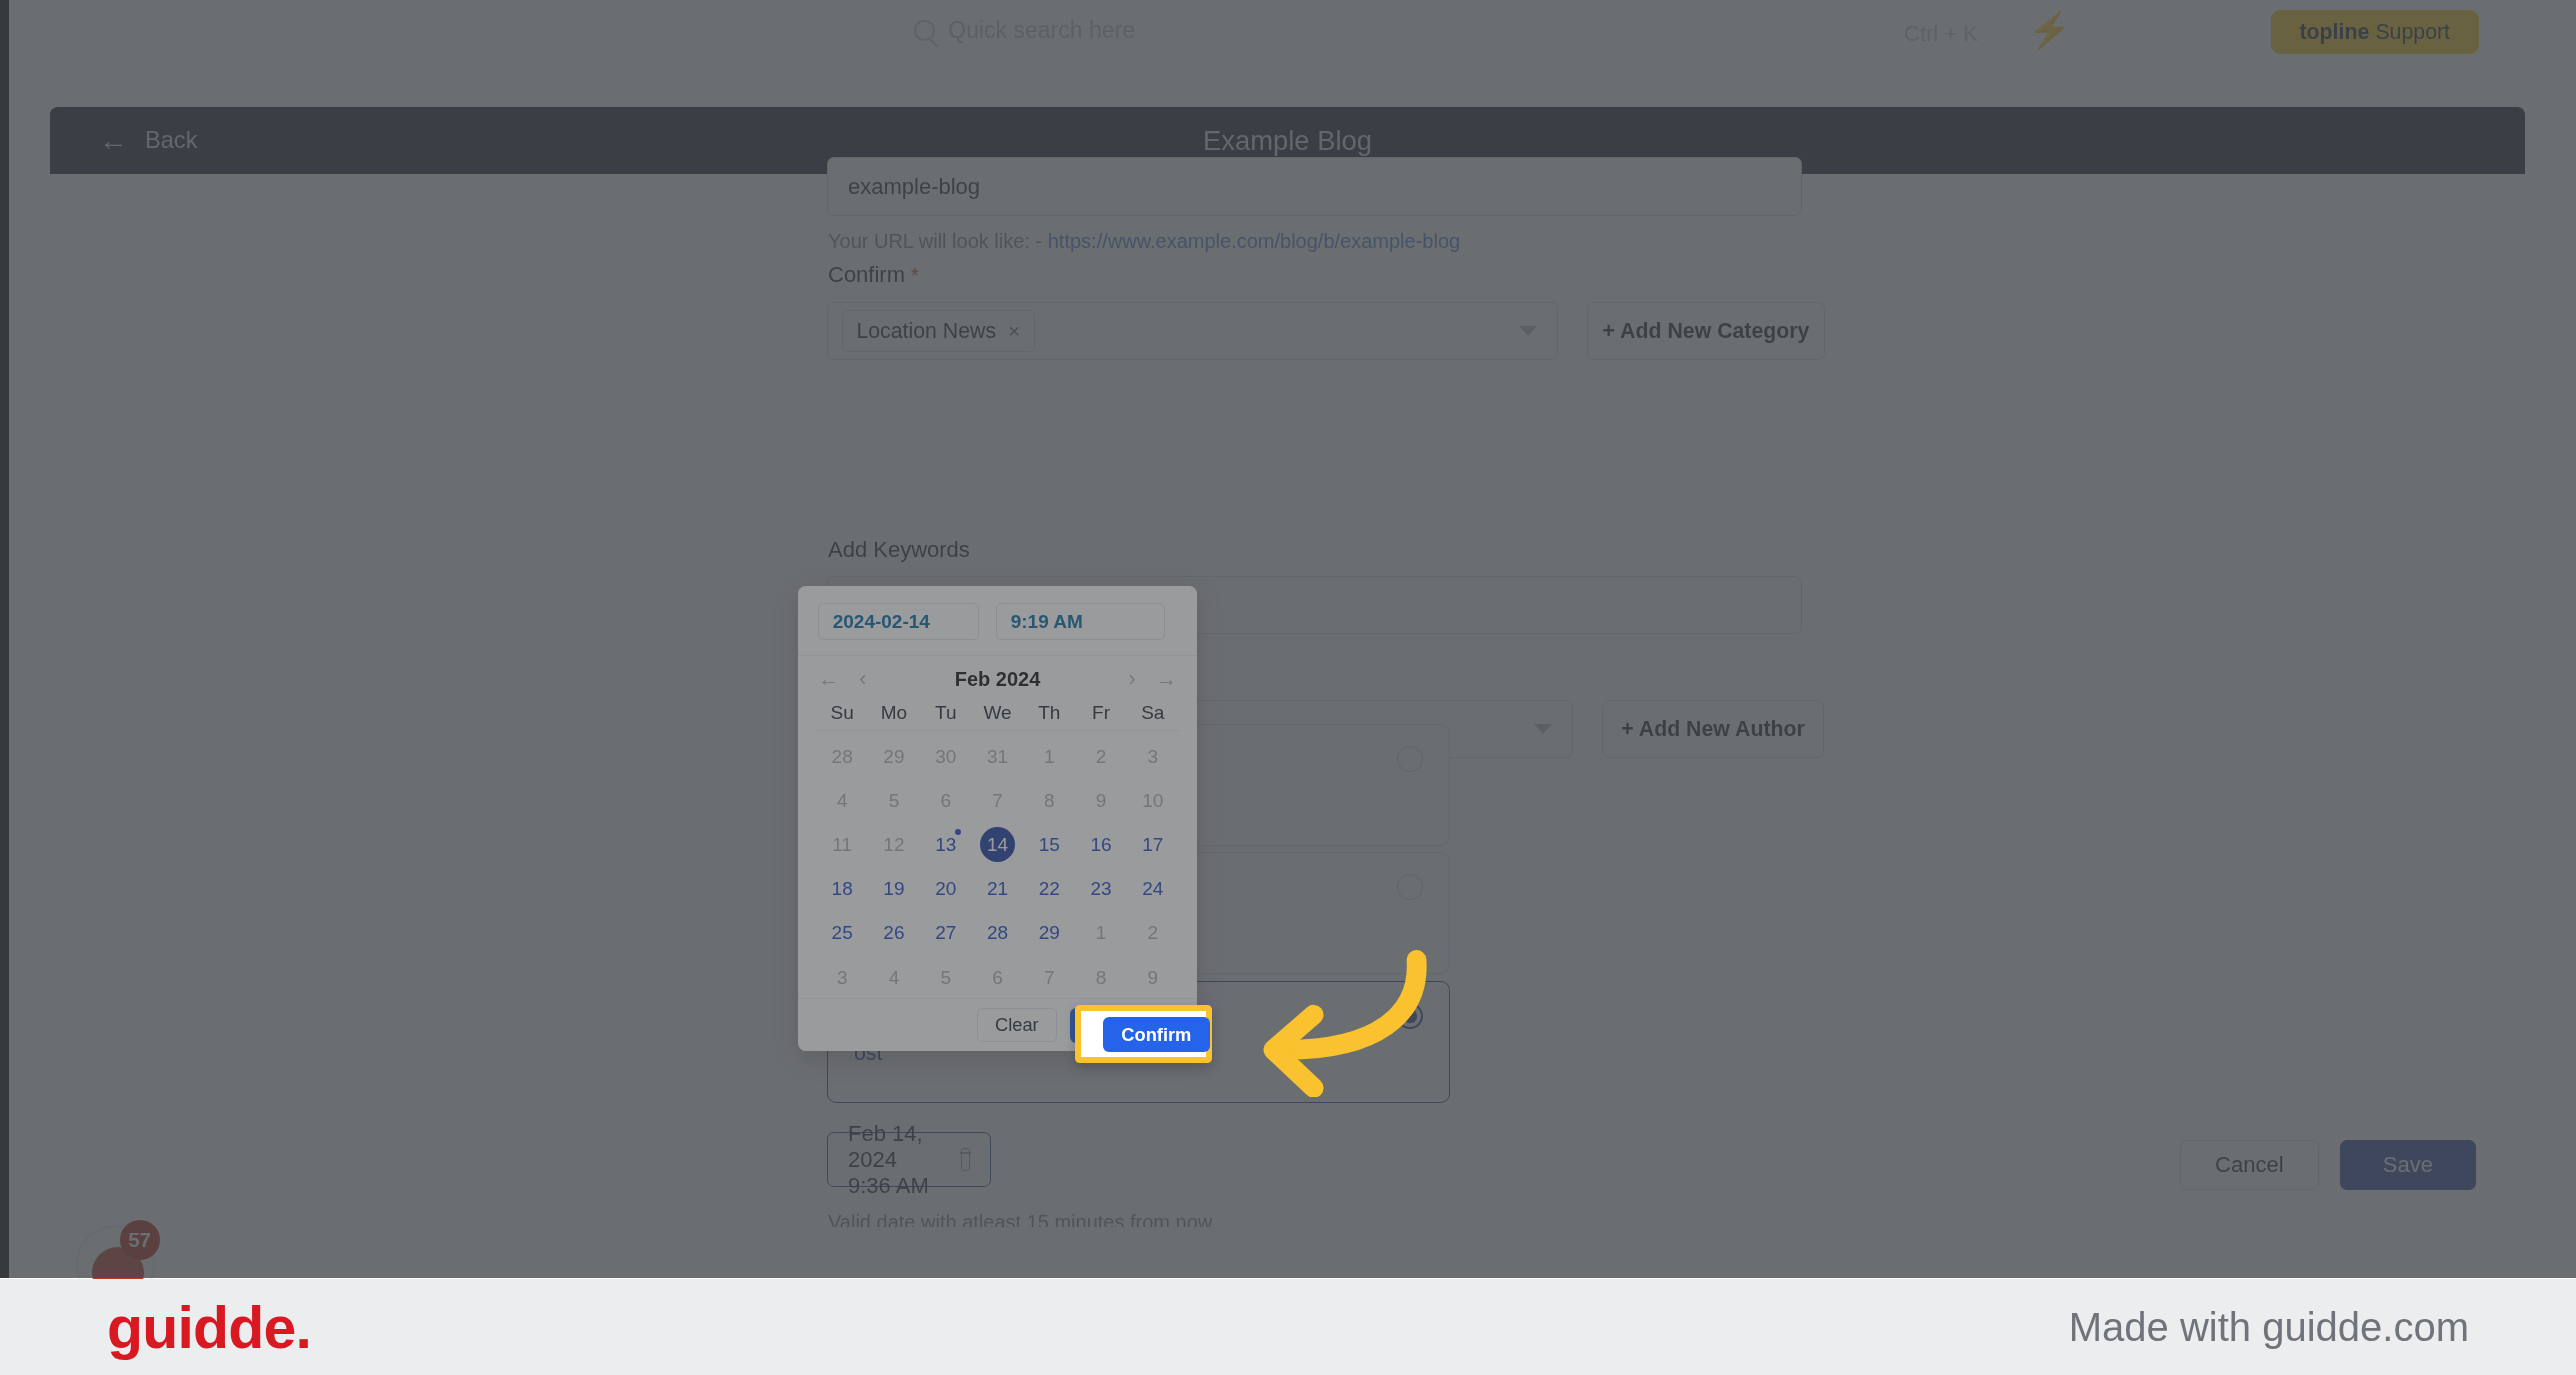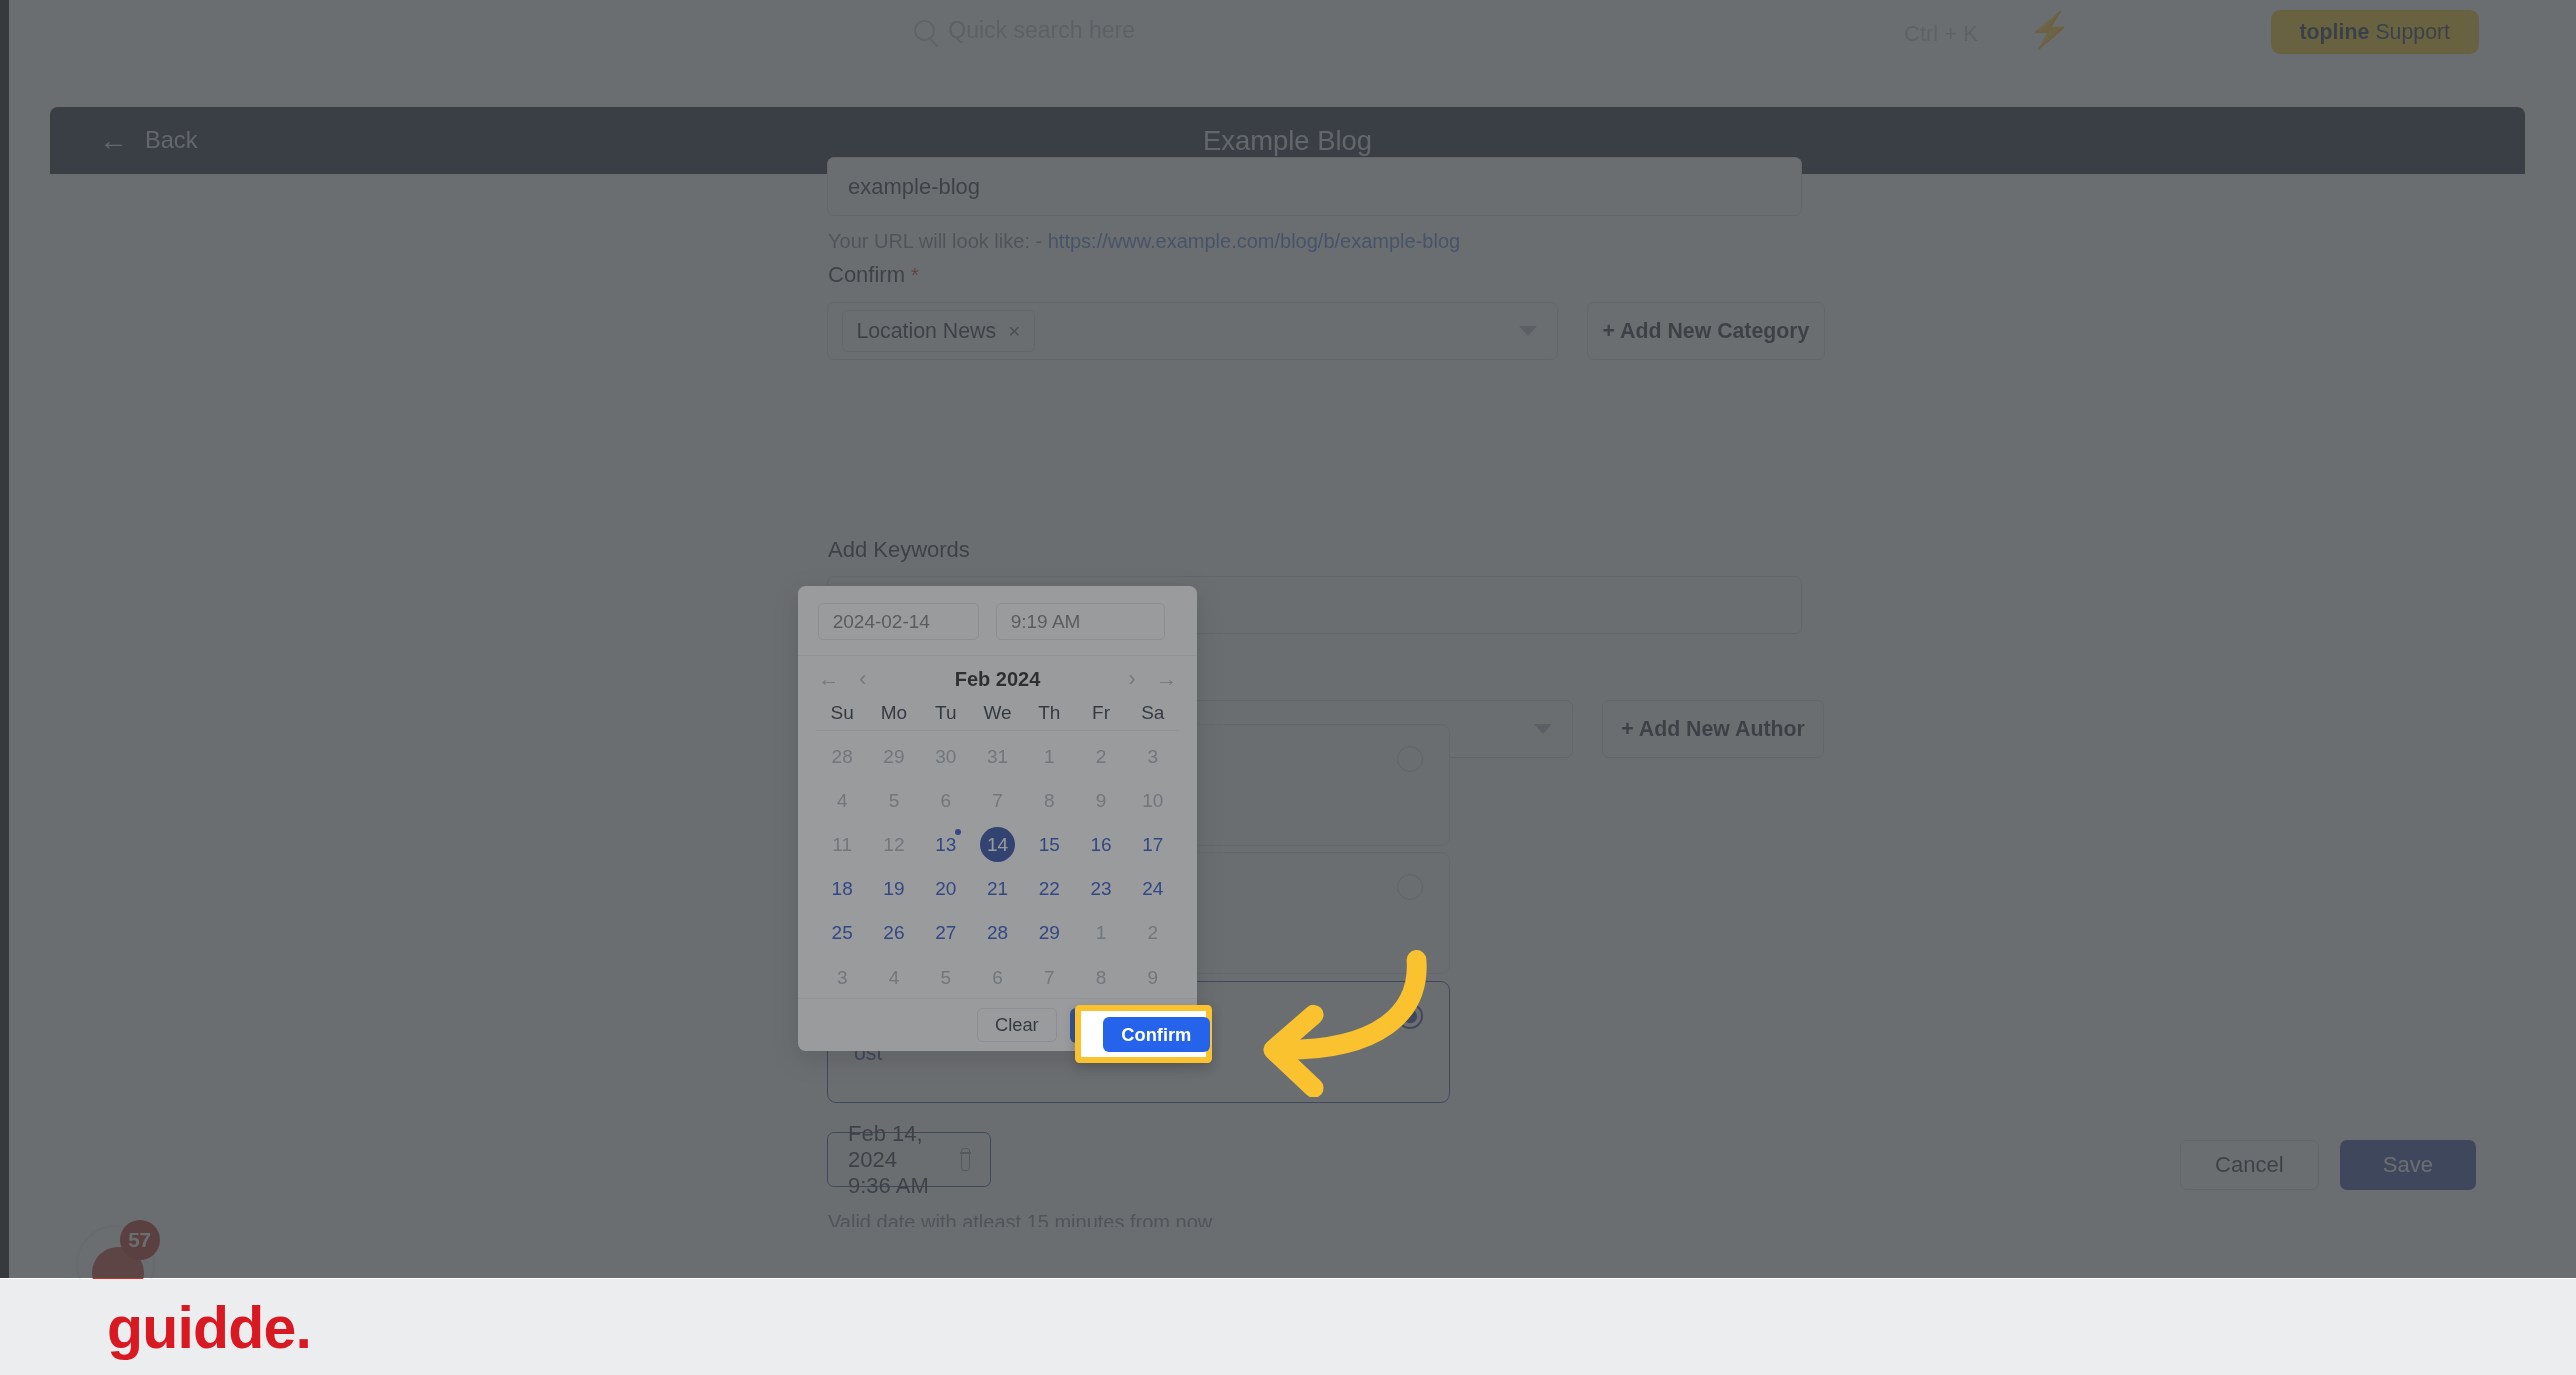--- a/index.html
+++ b/index.html
@@ -223,21 +223,21 @@
     border-radius: 7.6px;
     box-shadow: 0 7.6px 26px rgba(0,0,0,0.18);
   }
   .dp-inputs {
     display: flex; gap: 17px; padding: 17px 20px 15.2px 20px;
     border-bottom: 0.8px solid #eef0f2;
   }
   .dp-input {
     border: 0.8px solid #e1e4e8; border-radius: 5.3px; height: 37px;
     display: flex; align-items: center; padding: 0 13.7px;
-    font-size: 19px; color: #737373; background: #fff;
+    font-size: 19px; color: #0369a1; background: #fff; font-weight: bold;
   }
   .dp-input.date { width: 161px; }
   .dp-input.time { width: 169px; }
 
   .dp-nav {
     display: flex; align-items: center; padding: 12.2px 20px 7.6px 20px;
     font-size: 20px; color: #1e2733;
   }
   .dp-nav .nav-ico {
     color: #b0b6bd; cursor: pointer; font-size: 21.3px; line-height: 1;
@@ -526,16 +526,17 @@
   <div class="callout"></div>
   <button class="callout-confirm">Confirm</button>
 
   <svg class="callout-arrow" viewBox="0 0 340 260">
     <path d="M300 80 C 305 150, 250 200, 120 198" stroke="#f9c22e" stroke-width="26" fill="none" stroke-linecap="round"></path>
     <path d="M165 152 L 112 198 L 165 248" stroke="#f9c22e" stroke-width="26" fill="none" stroke-linecap="round" stroke-linejoin="round"></path>
   </svg>
 
   <div class="guidde-footer">
     <div class="guidde-logo">guidde.</div>
+    <div class="guidde-made">Made with guidde.com</div>
   </div>
 
 </div>
 
 
 </body></html>

